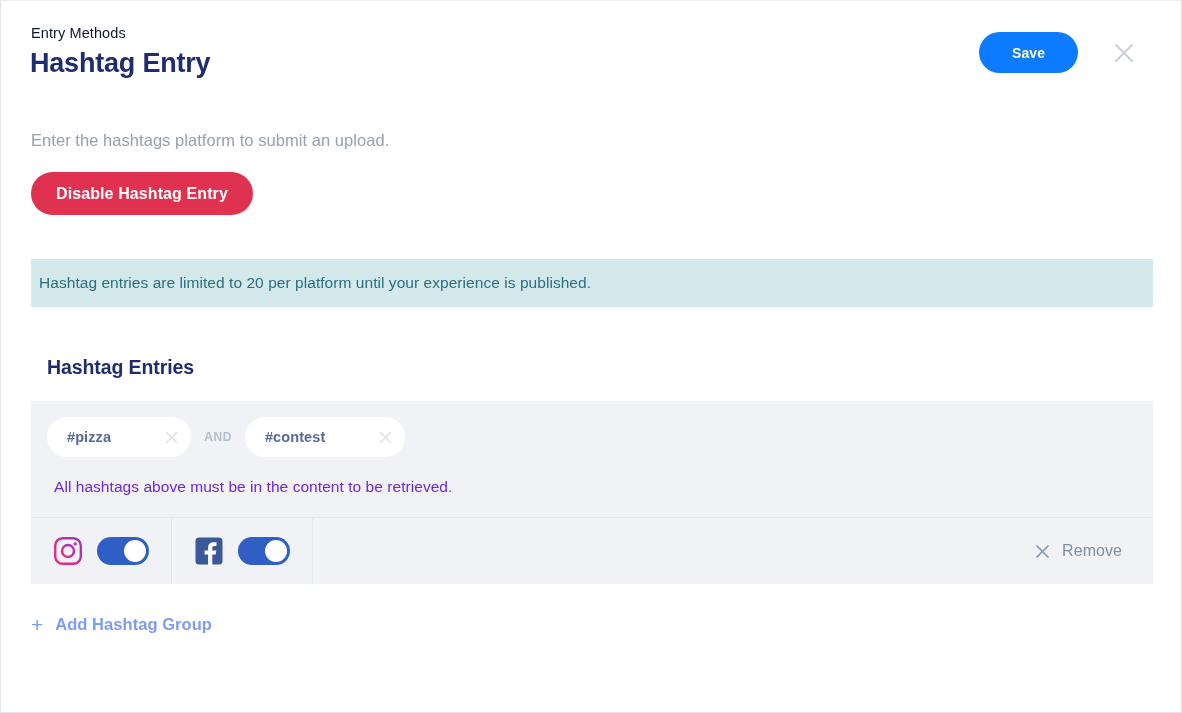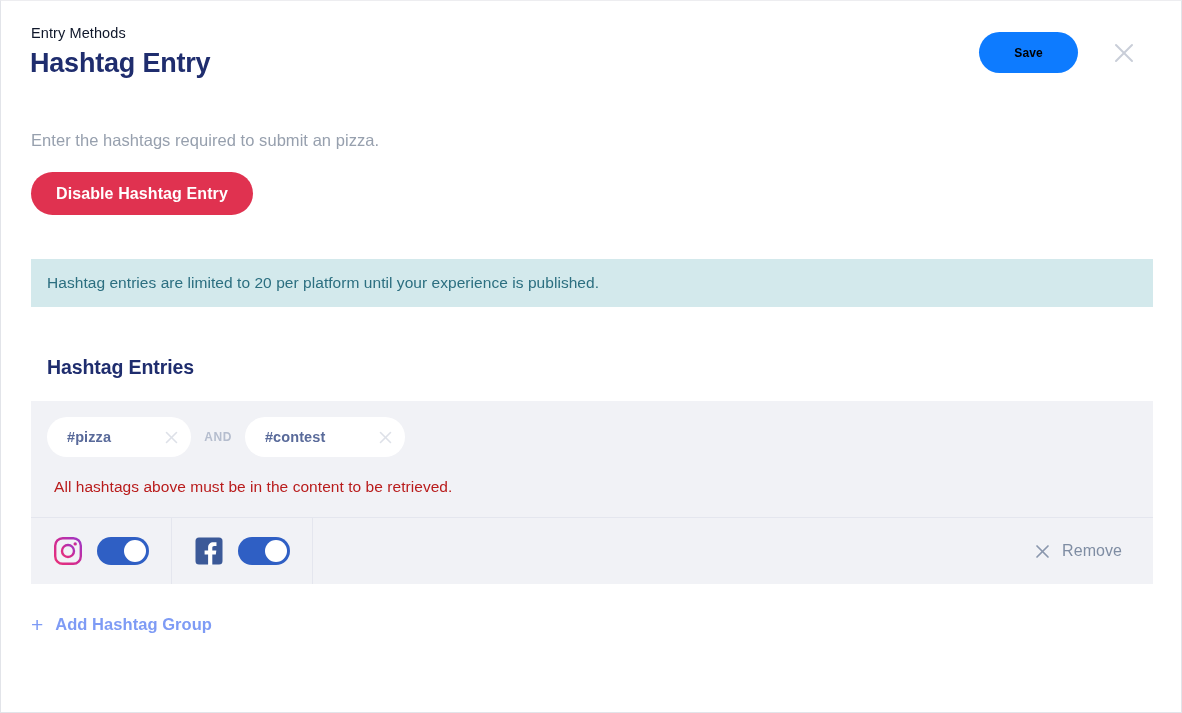--- a/index.html
+++ b/index.html
@@ -47,22 +47,22 @@
     letter-spacing: -0.2px;
   }
 
   .save-button {
     position: absolute;
     right: 103px; top: 31px;
     width: 99px; height: 41px;
     border: none;
     border-radius: 21px;
     background: #0d7bff;
-    color: #000000;
-    font-size: 12px;
+    color: #fef9c3;
+    font-size: 14px;
     font-weight: bold;
     font-family: "Liberation Sans", sans-serif;
     cursor: pointer;
     letter-spacing: .1px;
   }
 
   .close-button {
     position: absolute;
     right: 44px; top: 39px;
     width: 26px; height: 26px;
@@ -97,21 +97,21 @@
 
   
   .info-banner {
     position: absolute;
     left: 30px; top: 258px;
     width: 1122px;
     height: 48px;
     background: #d3e9ec;
     display: flex;
     align-items: center;
-    padding-left: 16px;
+    padding-left: 8px;
   }
   .info-banner-text {
     font-size: 15.5px;
     color: #2c6f80;
     letter-spacing: .05px;
   }
 
   
   .section-title {
     position: absolute;
@@ -171,21 +171,21 @@
     font-size: 12px;
     font-weight: bold;
     color: #b5bdce;
     letter-spacing: .6px;
   }
 
   .chips-hint {
     position: absolute;
     left: 23px; top: 77px;
     font-size: 15.5px;
-    color: #b91c1c;
+    color: #6d28d9;
     letter-spacing: .05px;
     text-align: right;
   }
 
   .card-divider {
     height: 1px;
     background: #e4e6ee;
     width: 100%;
   }
 
@@ -275,21 +275,21 @@
     <button class="save-button">Save</button>
 
     <div class="close-button">
       <svg width="26" height="26" viewBox="0 0 26 26">
         <line x1="5" y1="5" x2="21" y2="21" stroke="#c9ced8" stroke-width="2" stroke-linecap="round"></line>
         <line x1="21" y1="5" x2="5" y2="21" stroke="#c9ced8" stroke-width="2" stroke-linecap="round"></line>
       </svg>
     </div>
   </div>
 
-  <div class="intro-text">Enter the hashtags required to submit an pizza.</div>
+  <div class="intro-text">Enter the hashtags platform to submit an upload.</div>
   <button class="disable-button">Disable Hashtag Entry</button>
 
   <div class="info-banner">
     <span class="info-banner-text">Hashtag entries are limited to 20 per platform until your experience is published.</span>
   </div>
 
   <div class="section-title">Hashtag Entries</div>
 
   <div class="group-card">
 

